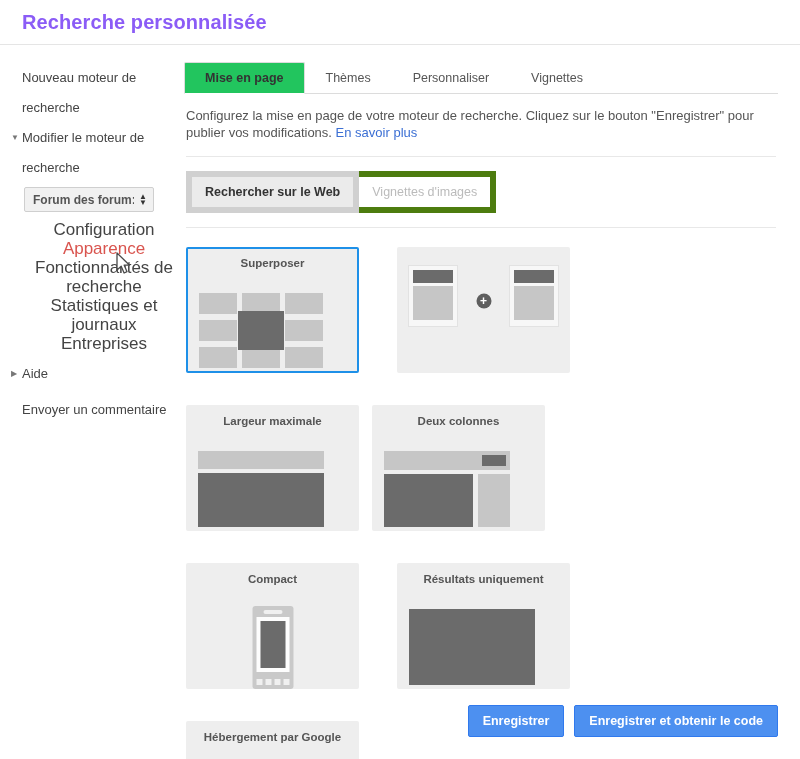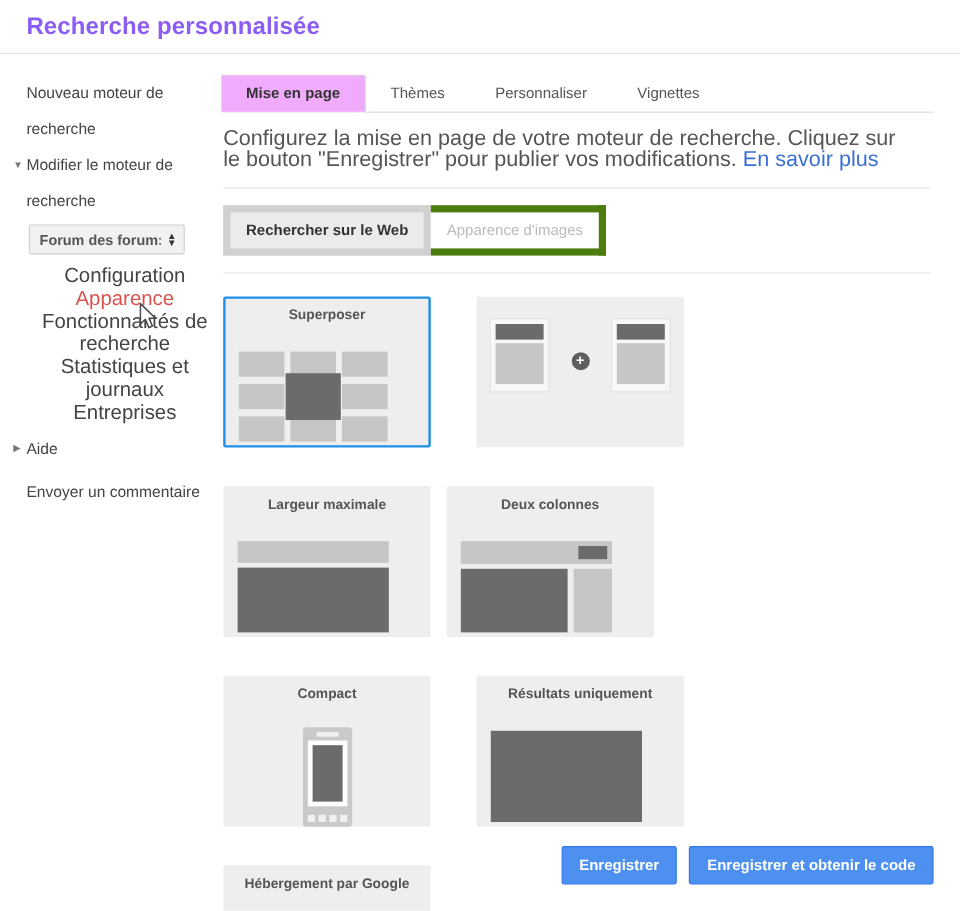--- a/index.html
+++ b/index.html
@@ -134,28 +134,28 @@
     color: #555;
     cursor: pointer;
     position: relative;
     top: 1px;
     border: 1px solid transparent;
     border-radius: 2px 2px 0 0;
   }
   .tab.active {
     font-weight: bold;
     color: #333;
-    background: #f0abfc;
+    background: #22c55e;
     border-color: #dcdcdc;
     border-bottom-color: #fff;
   }
 
   .desc {
     padding: 13px 0 0 2px;
-    font-size: 18px;
+    font-size: 13px;
     line-height: 17px;
     color: #555;
     max-width: 575px;
   }
   .desc a { color: #3b6fd4; text-decoration: none; }
 
   .divider {
     border-top: 1px solid #e8e8e8;
     margin: 15px 2px 0 2px;
   }
@@ -373,21 +373,21 @@
 
     <div class="desc">
       <span>Configurez la mise en page de votre moteur de recherche. Cliquez sur le bouton "Enregistrer" pour publier vos modifications.</span>
       <a href="#">En savoir plus</a>
     </div>
 
     <div class="divider"></div>
 
     <div class="segmented">
       <div class="seg active">Rechercher sur le Web</div>
-      <div class="seg">Apparence d'images</div>
+      <div class="seg">Vignettes d'images</div>
     </div>
 
     <div class="divider2"></div>
 
     <div class="cards">
 
       <div class="card selected">
         <div class="card-title one-line">Superposer</div>
         <div class="thumb">
           <span class="blk light" style="left:4px;  top:4px;  width:38px; height:21px;"></span>

